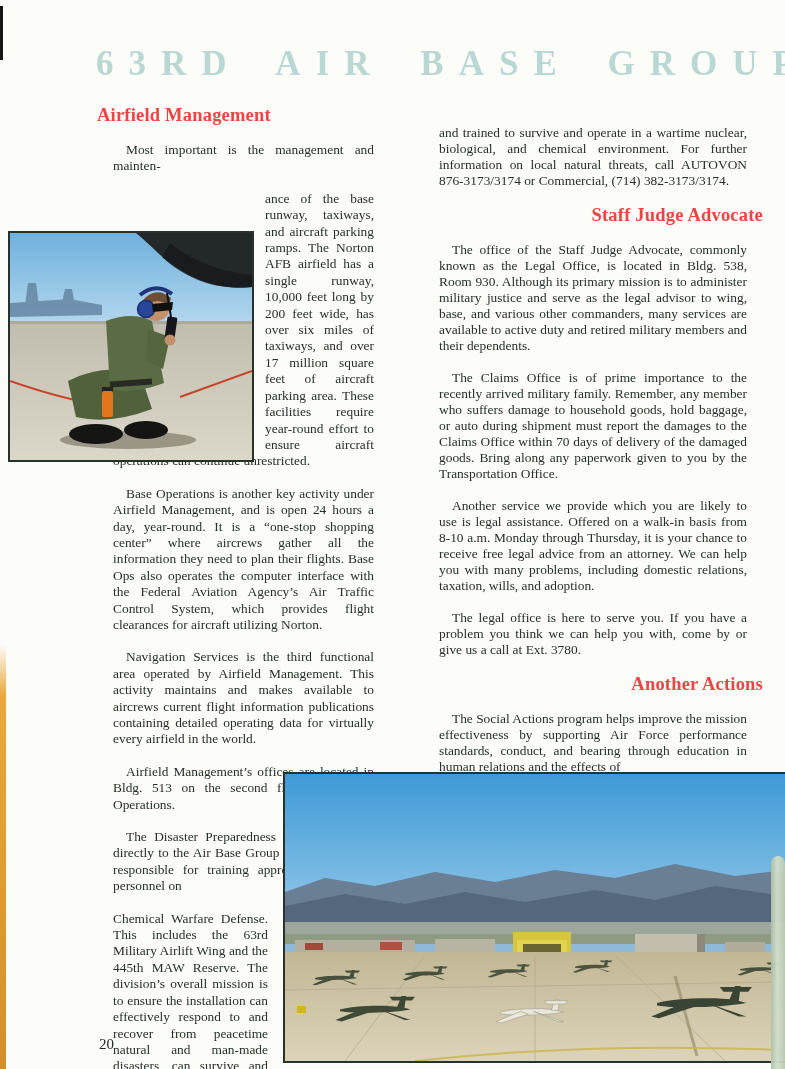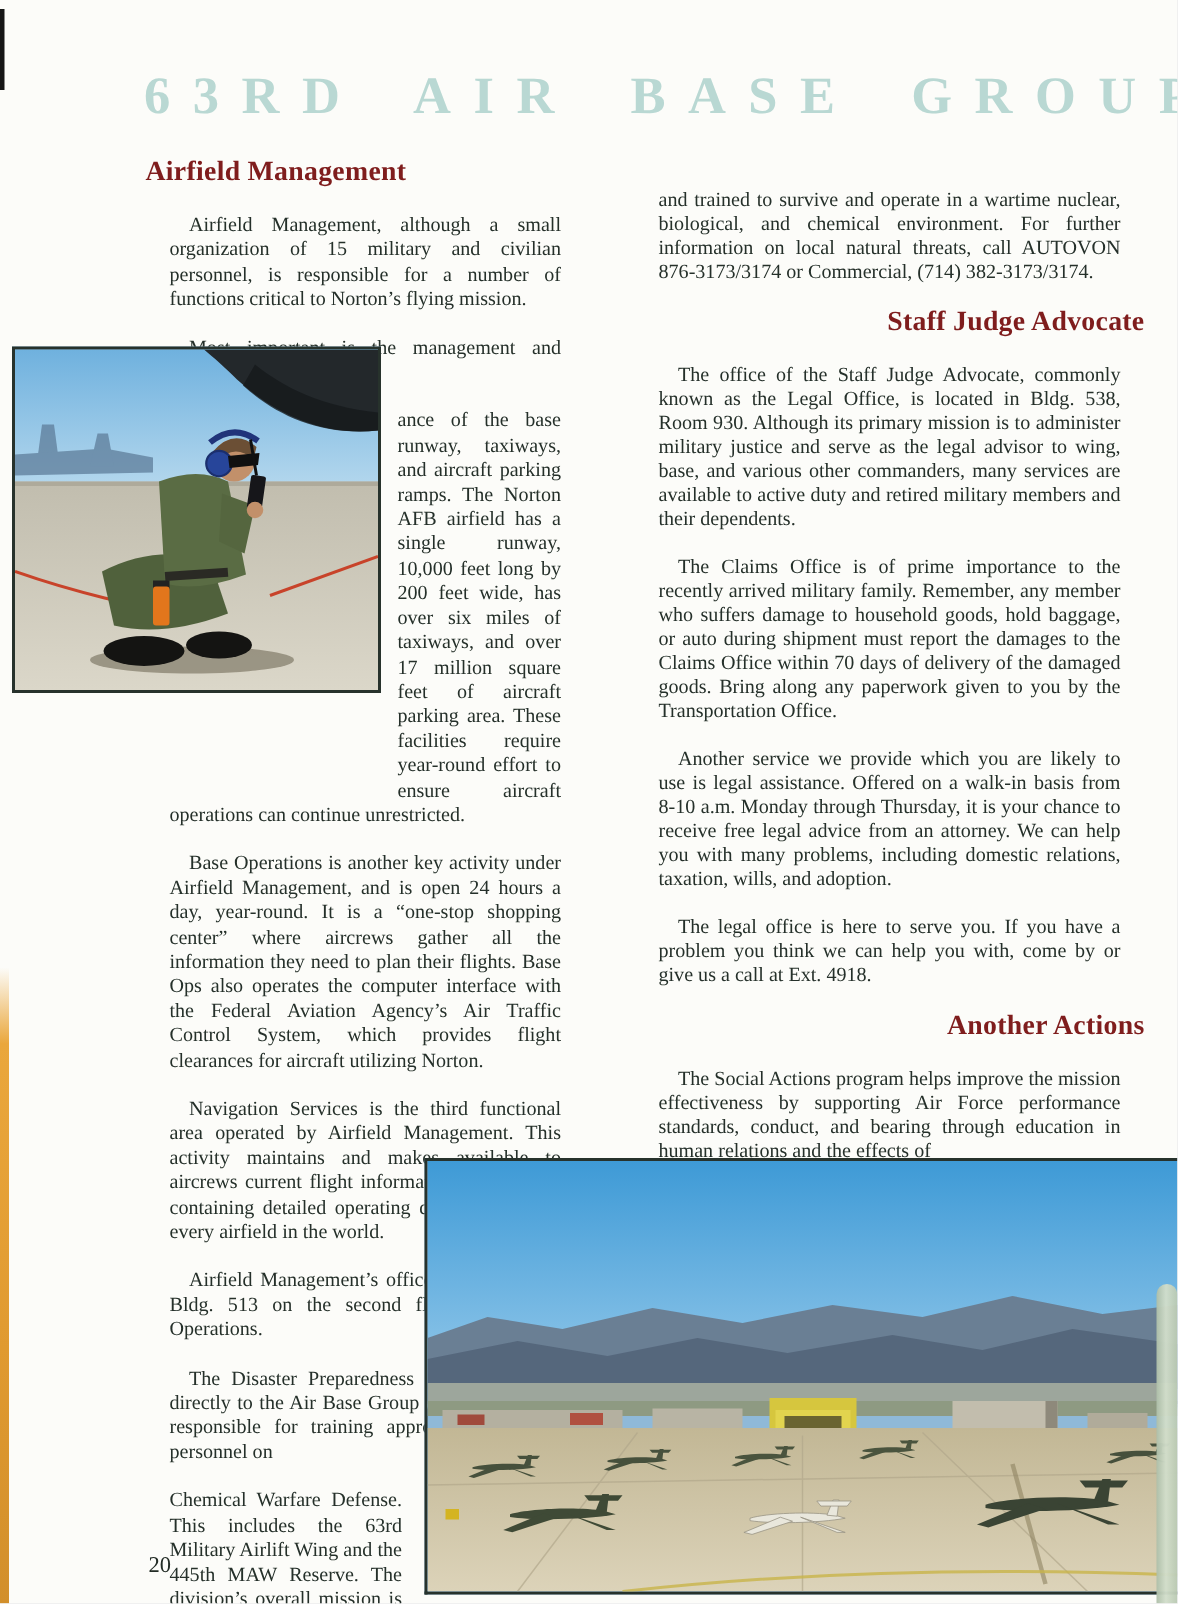--- a/index.html
+++ b/index.html
@@ -19,21 +19,21 @@
   .col{
     position:absolute; font-size:13.4px; line-height:16.4px;
     color:#25302a; text-align:justify;
   }
   .col-left { left:97px;  top:105px; width:293px; }
   .col-right{ left:423px; top:109px; width:340px; line-height:16px; }
   .col p{ margin:16px; }
   p.indent{ text-indent:13px; }
   .section-heading{
     font-size:18.5px; line-height:21px; font-weight:700;
-    color:#7f1d1d; margin:0 0 6px 0; letter-spacing:.2px; text-align:left;
+    color:#ef4444; margin:0 0 6px 0; letter-spacing:.2px; text-align:left;
   }
   .section-heading.mt{ margin-top:9px;text-align:right; }
   .wrap-spacer-left { float:left;  width:168px; height:252px; }
   .wrap-spacer-right{ float:right; width:122px; height:272px; }
   
   .photo{ position:absolute; border:2px solid #27322c; box-sizing:border-box; z-index:1; background:#8fb9d8;}
   .photo svg{ display:block; width:100%; height:100%; }
   #photo-flightline{ left:8px;  top:231px; width:246px; height:231px; }
   #photo-ramp     { left:283px; top:772px; width:502px; height:291px; border-right:none; }
   
@@ -54,39 +54,38 @@
 
 <div id="page">
 
   <div class="page-title">63RD AIR BASE GROUP</div>
 
   <div class="artifact-spine-top"></div>
   <div class="artifact-stripe"></div>
 
   <div class="col col-left">
     <h2 class="section-heading">Airfield Management</h2>
-    <p class="indent">Airfield Management, although a small organization of 15 military and civilian personnel, is responsible for a number of functions critical to Norton’s flying mission.</p>
     <p class="indent">Most important is the management and mainten-</p>
     <div class="wrap-spacer-left"></div>
     <p>ance of the base runway, taxiways, and aircraft parking ramps. The Norton AFB airfield has a single runway, 10,000 feet long by 200 feet wide, has over six miles of taxiways, and over 17 million square feet of aircraft parking area. These facilities require year-round effort to ensure aircraft operations can continue unrestricted.</p>
     <p class="indent">Base Operations is another key activity under Airfield Management, and is open 24 hours a day, year-round. It is a “one-stop shopping center” where aircrews gather all the information they need to plan their flights. Base Ops also operates the computer interface with the Federal Aviation Agency’s Air Traffic Control System, which provides flight clearances for aircraft utilizing Norton.</p>
     <p class="indent">Navigation Services is the third functional area operated by Airfield Management. This activity maintains and makes available to aircrews current flight information publications containing detailed operating data for virtually every airfield in the world.</p>
     <p class="indent">Airfield Management’s offices are located in Bldg. 513 on the second floor, near Base Operations.</p>
     <p class="indent">The Disaster Preparedness Division reports directly to the Air Base Group Commander. It’s responsible for training approximately 2,100 personnel on</p>
     <div class="wrap-spacer-right"></div>
     <p>Chemical Warfare Defense. This includes the 63rd Military Airlift Wing and the 445th MAW Reserve. The division’s overall mission is to ensure the installation can effectively respond to and recover from peacetime natural and man-made disasters, can survive and recover from enemy attack in a wartime environment, and deployable personnel are equipped</p>
   </div>
 
   <div class="col col-right">
     <p>and trained to survive and operate in a wartime nuclear, biological, and chemical environment. For further information on local natural threats, call AUTOVON 876-3173/3174 or Commercial, (714) 382-3173/3174.</p>
     <h2 class="section-heading mt">Staff Judge Advocate</h2>
     <p class="indent">The office of the Staff Judge Advocate, commonly known as the Legal Office, is located in Bldg. 538, Room 930. Although its primary mission is to administer military justice and serve as the legal advisor to wing, base, and various other commanders, many services are available to active duty and retired military members and their dependents.</p>
     <p class="indent">The Claims Office is of prime importance to the recently arrived military family. Remember, any member who suffers damage to household goods, hold baggage, or auto during shipment must report the damages to the Claims Office within 70 days of delivery of the damaged goods. Bring along any paperwork given to you by the Transportation Office.</p>
     <p class="indent">Another service we provide which you are likely to use is legal assistance. Offered on a walk-in basis from 8-10 a.m. Monday through Thursday, it is your chance to receive free legal advice from an attorney. We can help you with many problems, including domestic relations, taxation, wills, and adoption.</p>
-    <p class="indent">The legal office is here to serve you. If you have a problem you think we can help you with, come by or give us a call at Ext. 4918.</p>
+    <p class="indent">The legal office is here to serve you. If you have a problem you think we can help you with, come by or give us a call at Ext. 3780.</p>
     <h2 class="section-heading mt">Another Actions</h2>
     <p class="indent">The Social Actions program helps improve the mission effectiveness by supporting Air Force performance standards, conduct, and bearing through education in human relations and the effects of</p>
   </div>
 
   <div class="photo" id="photo-flightline" role="img" aria-label="Airman crouching on the flightline wearing ear protectors and holding a handheld radio">
     <svg viewBox="0 0 242 227" preserveAspectRatio="none" aria-hidden="true">
       <defs>
         <linearGradient id="skyA" x1="0" y1="0" x2="0" y2="1">
           <stop offset="0" stop-color="#6fb1de"></stop>
             <stop offset="1" stop-color="#b7d9ee"></stop>

